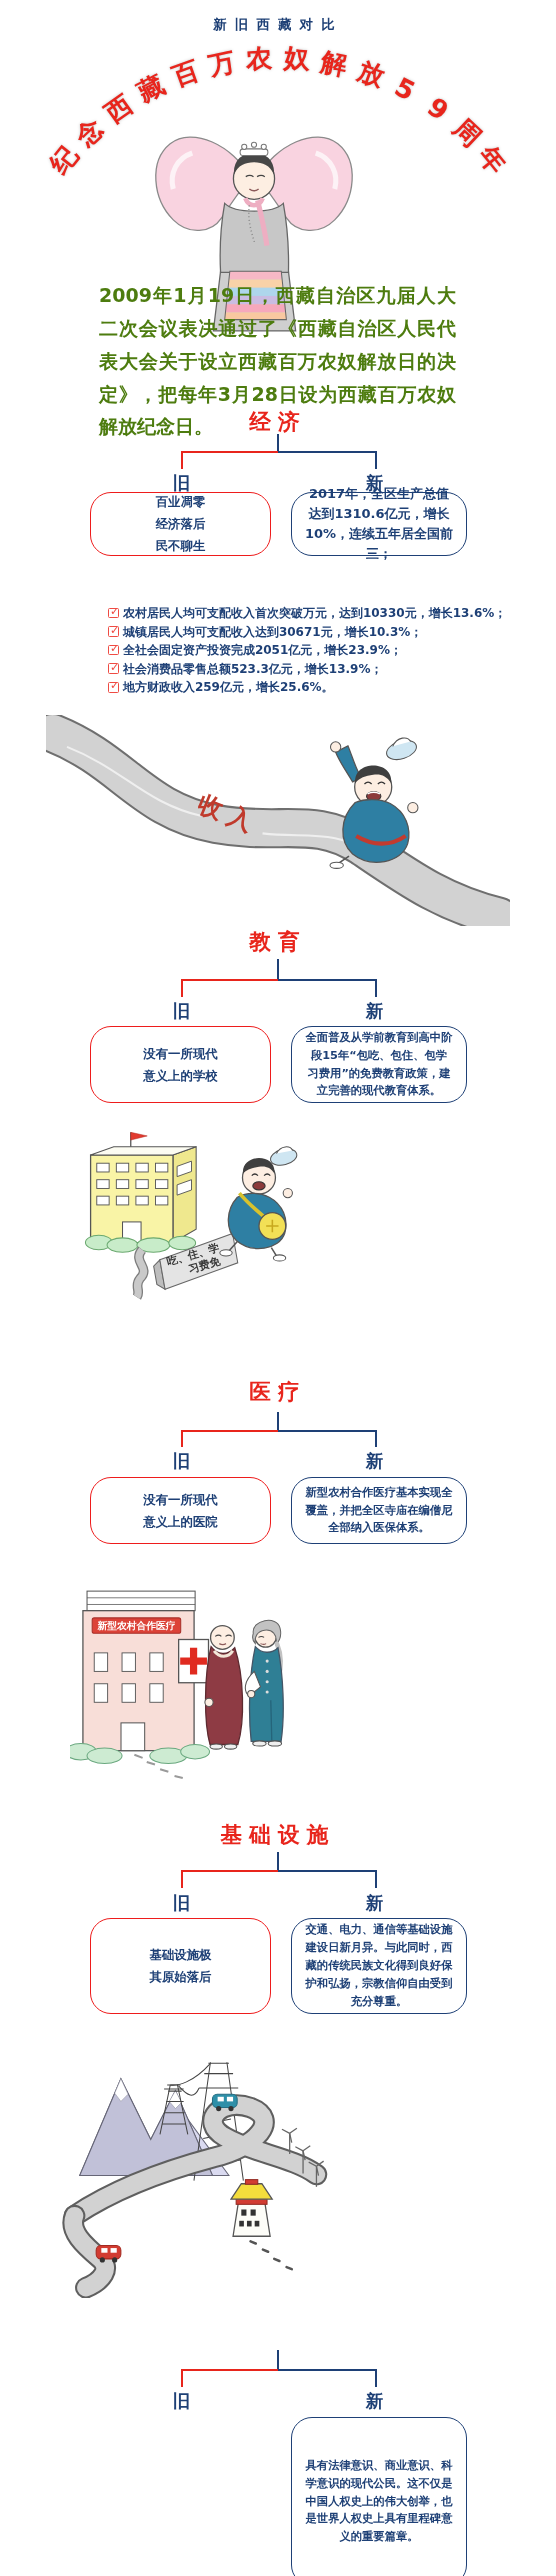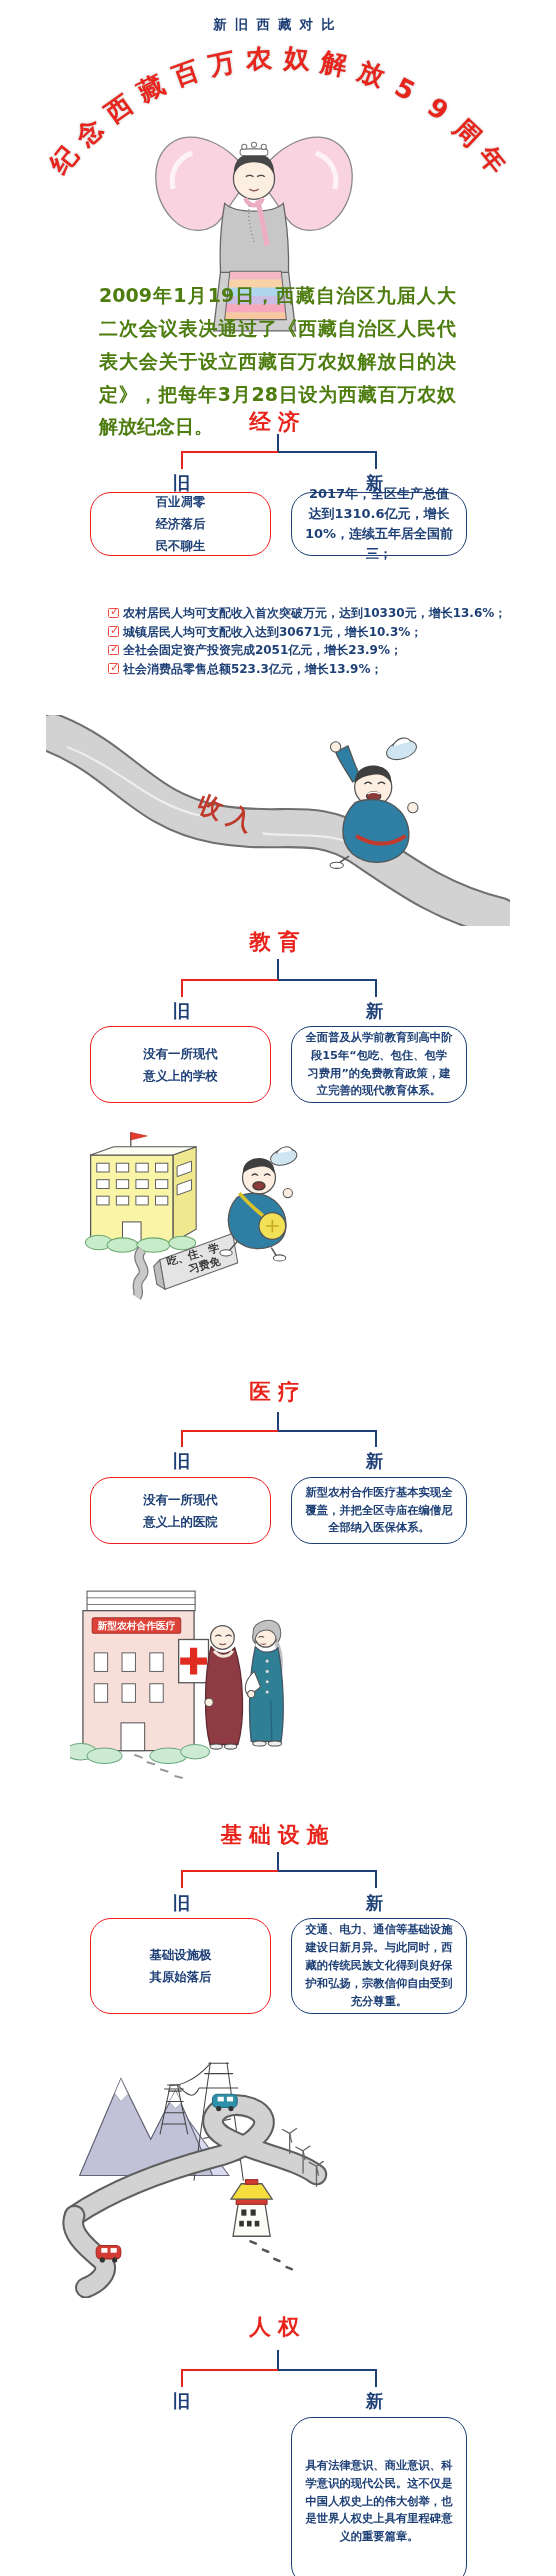--- a/index.html
+++ b/index.html
@@ -132,20 +132,24 @@
         <span>城镇居民人均可支配收入达到30671元，增长10.3%；</span>
       </li>
     <li>
         <span class="chk"></span>
         <span>全社会固定资产投资完成2051亿元，增长23.9%；</span>
       </li>
     <li>
         <span class="chk"></span>
         <span>社会消费品零售总额523.3亿元，增长13.9%；</span>
       </li>
+    <li>
+        <span class="chk"></span>
+        <span>地方财政收入259亿元，增长25.6%。</span>
+      </li>
   </ul>
 
   <svg class="abs" style="left:46px;top:715px" width="464" height="211" viewBox="0 0 900 410">
     <path d="M12,35 C150,90 185,185 330,212 C455,235 520,195 612,255 C705,318 770,365 880,392" stroke="#6f6f6f" stroke-width="78" fill="none" stroke-linecap="round"></path>
     <path d="M12,35 C150,90 185,185 330,212 C455,235 520,195 612,255 C705,318 770,365 880,392" stroke="#d2d2d2" stroke-width="70" fill="none" stroke-linecap="round"></path>
     <path d="M40,62 C150,105 190,170 300,196" stroke="#efefef" stroke-width="4" fill="none"></path>
     <path d="M420,230 C500,240 560,220 640,272" stroke="#efefef" stroke-width="4" fill="none"></path>
     <text x="348" y="208" text-anchor="middle" font-size="48" font-weight="bold" fill="#c03a2c" transform="rotate(22 348 208)" letter-spacing="14">收入</text>
     <g transform="translate(540,30)">
       <g transform="rotate(-18 150 38)">
@@ -394,21 +398,20 @@
         <rect x="33" y="66" width="9" height="11" fill="#333"></rect>
         <rect x="48" y="66" width="9" height="11" fill="#333"></rect>
       <rect x="12" y="22" width="60" height="12" fill="#d23c32" stroke="#932a22" stroke-width="2"></rect>
       <polygon points="2,24 82,24 62,-6 22,-6" fill="#f4dd3c" stroke="#555" stroke-width="2.5"></polygon>
       <rect x="30" y="-14" width="24" height="9" fill="#d23c32" stroke="#932a22" stroke-width="2"></rect>
     </g>
     <path d="M372,368 l10,4 m14,12 l10,4 m12,14 l10,4 m14,12 l10,4" stroke="#555" stroke-width="5" stroke-linecap="round"></path>
   </svg>
 
   <section class="cmp" style="top:2312px;height:258px">
-    <h2 class="sec-title">人权</h2>
     <div class="stem" style="top:38px;height:19px"></div>
     <div class="barL" style="top:57px"></div>
     <div class="barR" style="top:57px"></div>
     <div class="dropL" style="top:57px;height:18px"></div>
     <div class="dropR" style="top:57px;height:18px"></div>
     <div class="lab labL" style="top:77px">旧</div>
     <div class="lab labR" style="top:77px">新</div>
     <div class="cbox newbox long" style="top:105px;height:169px">具有法律意识、商业意识、科学意识的现代公民。这不仅是中国人权史上的伟大创举，也是世界人权史上具有里程碑意义的重要篇章。</div>
   </section>
 

